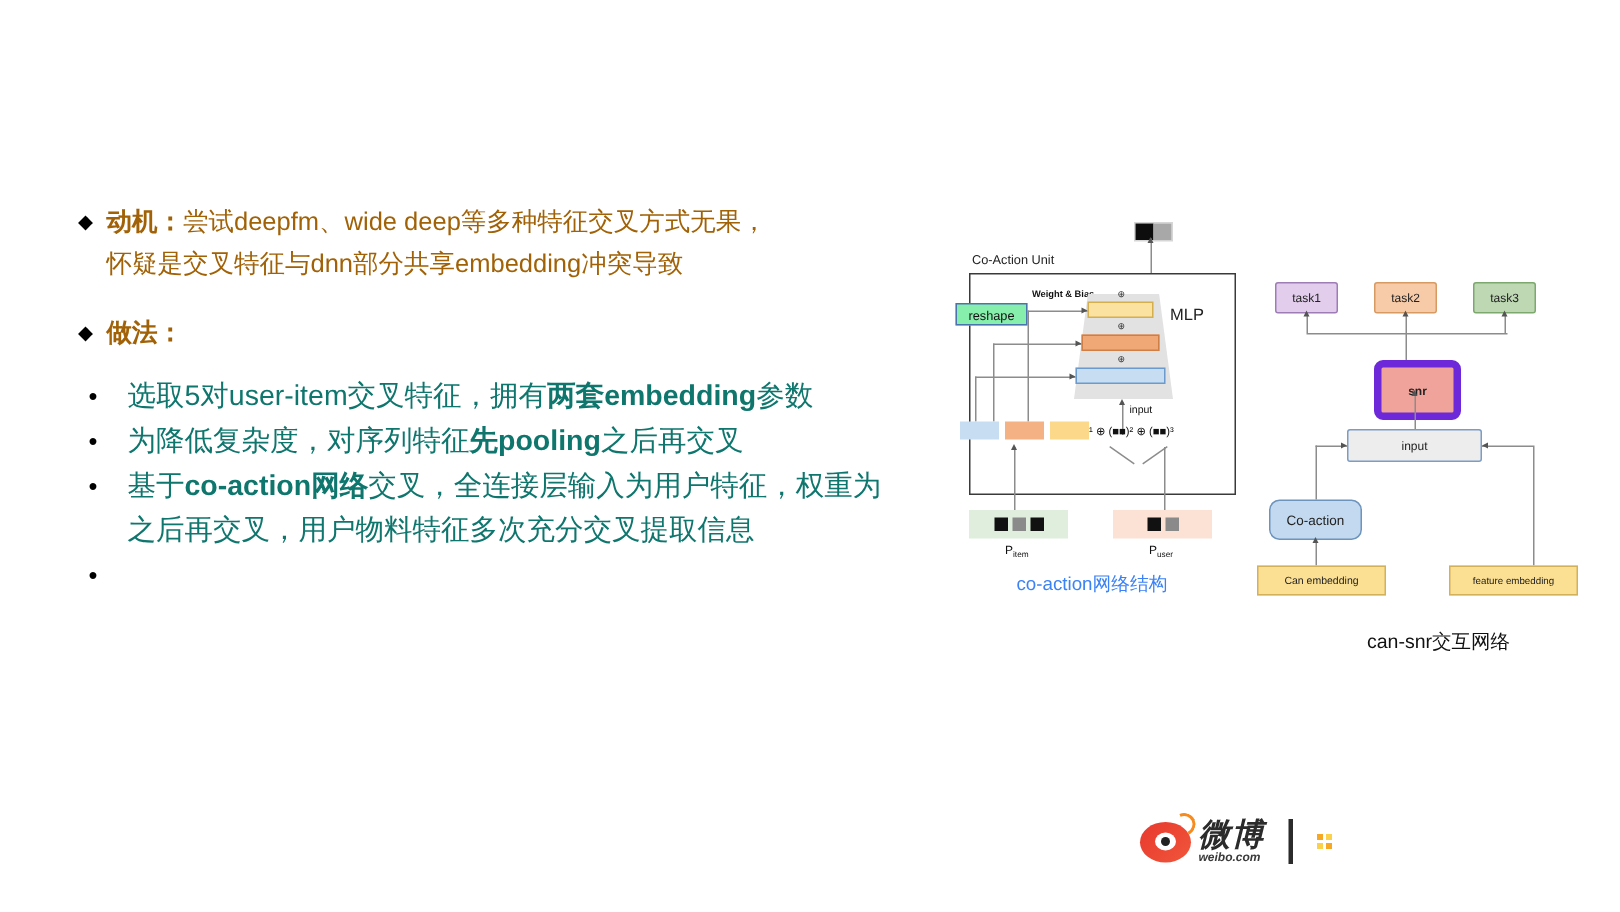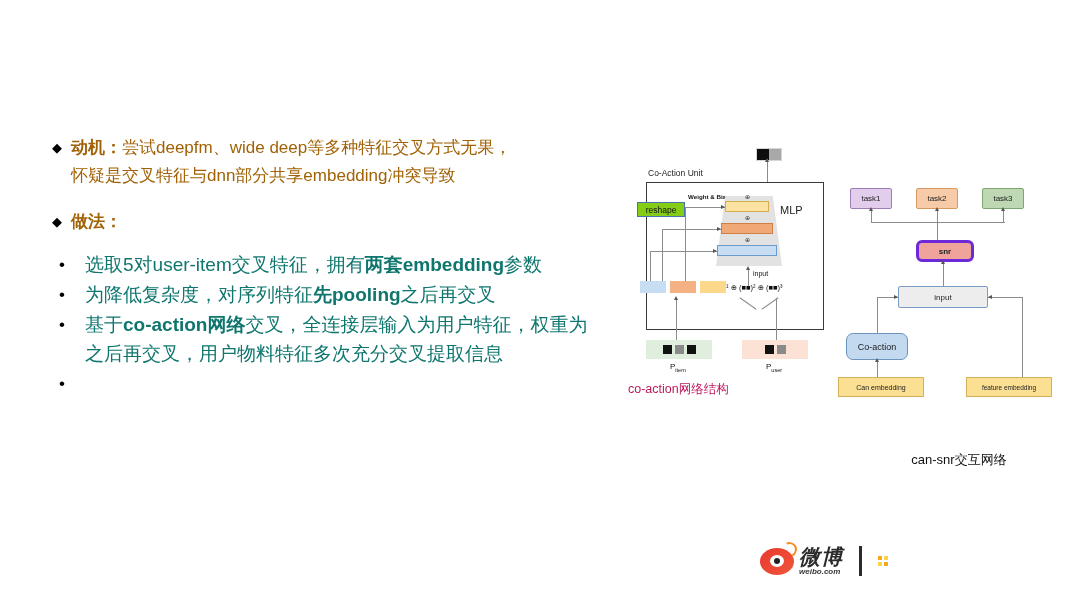--- a/index.html
+++ b/index.html
@@ -35,21 +35,21 @@
   
   .caunit{position:absolute;left:18px;top:0px;width:200px;height:265px;}
   .ca-title{position:absolute;left:20px;top:28px;font-size:8.5px;color:#222;}
   .ca-box{position:absolute;left:18px;top:42px;width:178px;height:148px;border:1px solid #3a3a3a;box-sizing:border-box;background:#fff;}
   .outbar{position:absolute;left:128px;top:8px;width:24px;height:11px;border:1px solid #d6d6d6;display:flex;}
   .outbar i{display:block;height:100%;}
   .outbar i:nth-child(1){width:50%;background:#0d0d0d;}
   .outbar i:nth-child(2){width:50%;background:#a8a8a8;}
 
   .reshape{position:absolute;left:9px;top:62px;width:48px;height:15px;border:1px solid #4a74ad;
-      background:#84cc16;font-size:8.5px;color:#111;display:flex;align-items:center;justify-content:center;box-sizing:border-box;}
+      background:#86efac;font-size:8.5px;color:#111;display:flex;align-items:center;justify-content:center;box-sizing:border-box;}
   .wb{position:absolute;left:60px;top:53px;font-size:6.2px;font-weight:bold;color:#111;}
   .mlp-label{position:absolute;left:152px;top:64px;font-size:11px;color:#222;}
 
   .trap{position:absolute;left:88px;top:56px;width:66px;height:70px;
      background:#e2e2e2;clip-path:polygon(14% 0,86% 0,100% 100%,0 100%);}
   .mbar{position:absolute;height:11px;box-sizing:border-box;}
   .mbar.y{left:97px;top:61px;width:44px;background:#fbe2a0;border:1px solid #d5ae4e;}
   .mbar.o{left:93px;top:83px;width:52px;background:#f0a877;border:1px solid #cf7e45;}
   .mbar.b{left:89px;top:105px;width:60px;background:#c6ddf2;border:1px solid #6b9bce;}
   .plus{position:absolute;font-size:6px;color:#333;left:117px;}
@@ -64,36 +64,36 @@
   .emb.y{left:72px;width:26px;background:#fcd88a;}
 
   .pbox{position:absolute;height:19px;display:flex;align-items:center;justify-content:center;gap:3px;top:200px;}
   .pbox.item{left:18px;width:66px;background:#dfeedd;}
   .pbox.user{left:114px;width:66px;background:#fbe2d5;}
   .pcell{width:9px;height:9px;background:#111;}
   .pcell.g{background:#8a8a8a;}
   .plab{position:absolute;top:222px;font-size:8px;color:#111;}
   .plab.i{left:42px;} .plab.u{left:138px;}
   .plab sub{font-size:5.5px;}
-  .cap{position:absolute;top:241px;width:200px;font-size:12.5px;color:#be185d;left:0;}
+  .cap{position:absolute;top:241px;width:200px;text-align:center;font-size:12.5px;color:#3b82f6;left:0;}
 
   
   .snrnet{position:absolute;left:228px;top:38px;width:242px;height:230px;}
   .nbox{position:absolute;box-sizing:border-box;display:flex;align-items:center;justify-content:center;
       font-size:8px;color:#222;text-align:center;}
   .task{width:42px;height:21px;border-radius:2px;top:10px;}
   .t1{left:12px;background:#e2cdec;border:1px solid #9e7cb5;}
   .t2{left:78px;background:#f8cba8;border:1px solid #d89a63;}
   .t3{left:144px;background:#bdd8b2;border:1px solid #7ca86d;}
-  .snr{left:78px;top:62px;width:58px;height:22px;border-radius:6px;background:#f0a39a;border:3px solid #6d28d9;font-weight:bold;}
+  .snr{left:78px;top:62px;width:58px;height:40px;border-radius:6px;background:#f0a39a;border:5px solid #6d28d9;font-weight:bold;}
   .inp{left:60px;top:108px;width:90px;height:22px;border-radius:2px;background:#ededed;border:1px solid #7b9cc4;}
   .coact{left:8px;top:155px;width:62px;height:27px;border-radius:7px;background:#c3d9ef;border:1px solid #6d94bd;font-size:9px;}
   .cane{left:0px;top:199px;width:86px;height:20px;background:#fbdf93;border:1px solid #d3b05a;font-size:7px;}
   .fte{left:128px;top:199px;width:86px;height:20px;background:#fbdf93;border:1px solid #d3b05a;font-size:6.5px;}
-  .cap2{position:absolute;top:241px;width:242px;text-align:center;font-size:13px;color:#111;left:0;margin-top:32px;}
+  .cap2{position:absolute;top:241px;width:242px;text-align:center;font-size:13px;color:#111;left:0;}
 
   .ln{position:absolute;background:#8c8c8c;}
   .lnh{height:1px;} .lnv{width:1px;}
   .arw{position:absolute;width:0;height:0;}
   .arw.up{border-left:2.5px solid transparent;border-right:2.5px solid transparent;border-bottom:4px solid #555;}
   .arw.rt{border-top:2.5px solid transparent;border-bottom:2.5px solid transparent;border-left:4px solid #555;}
   .arw.lf{border-top:2.5px solid transparent;border-bottom:2.5px solid transparent;border-right:4px solid #555;}
 
   
   .footer{position:absolute;left:760px;top:539px;width:310px;height:44px;display:flex;align-items:center;}

